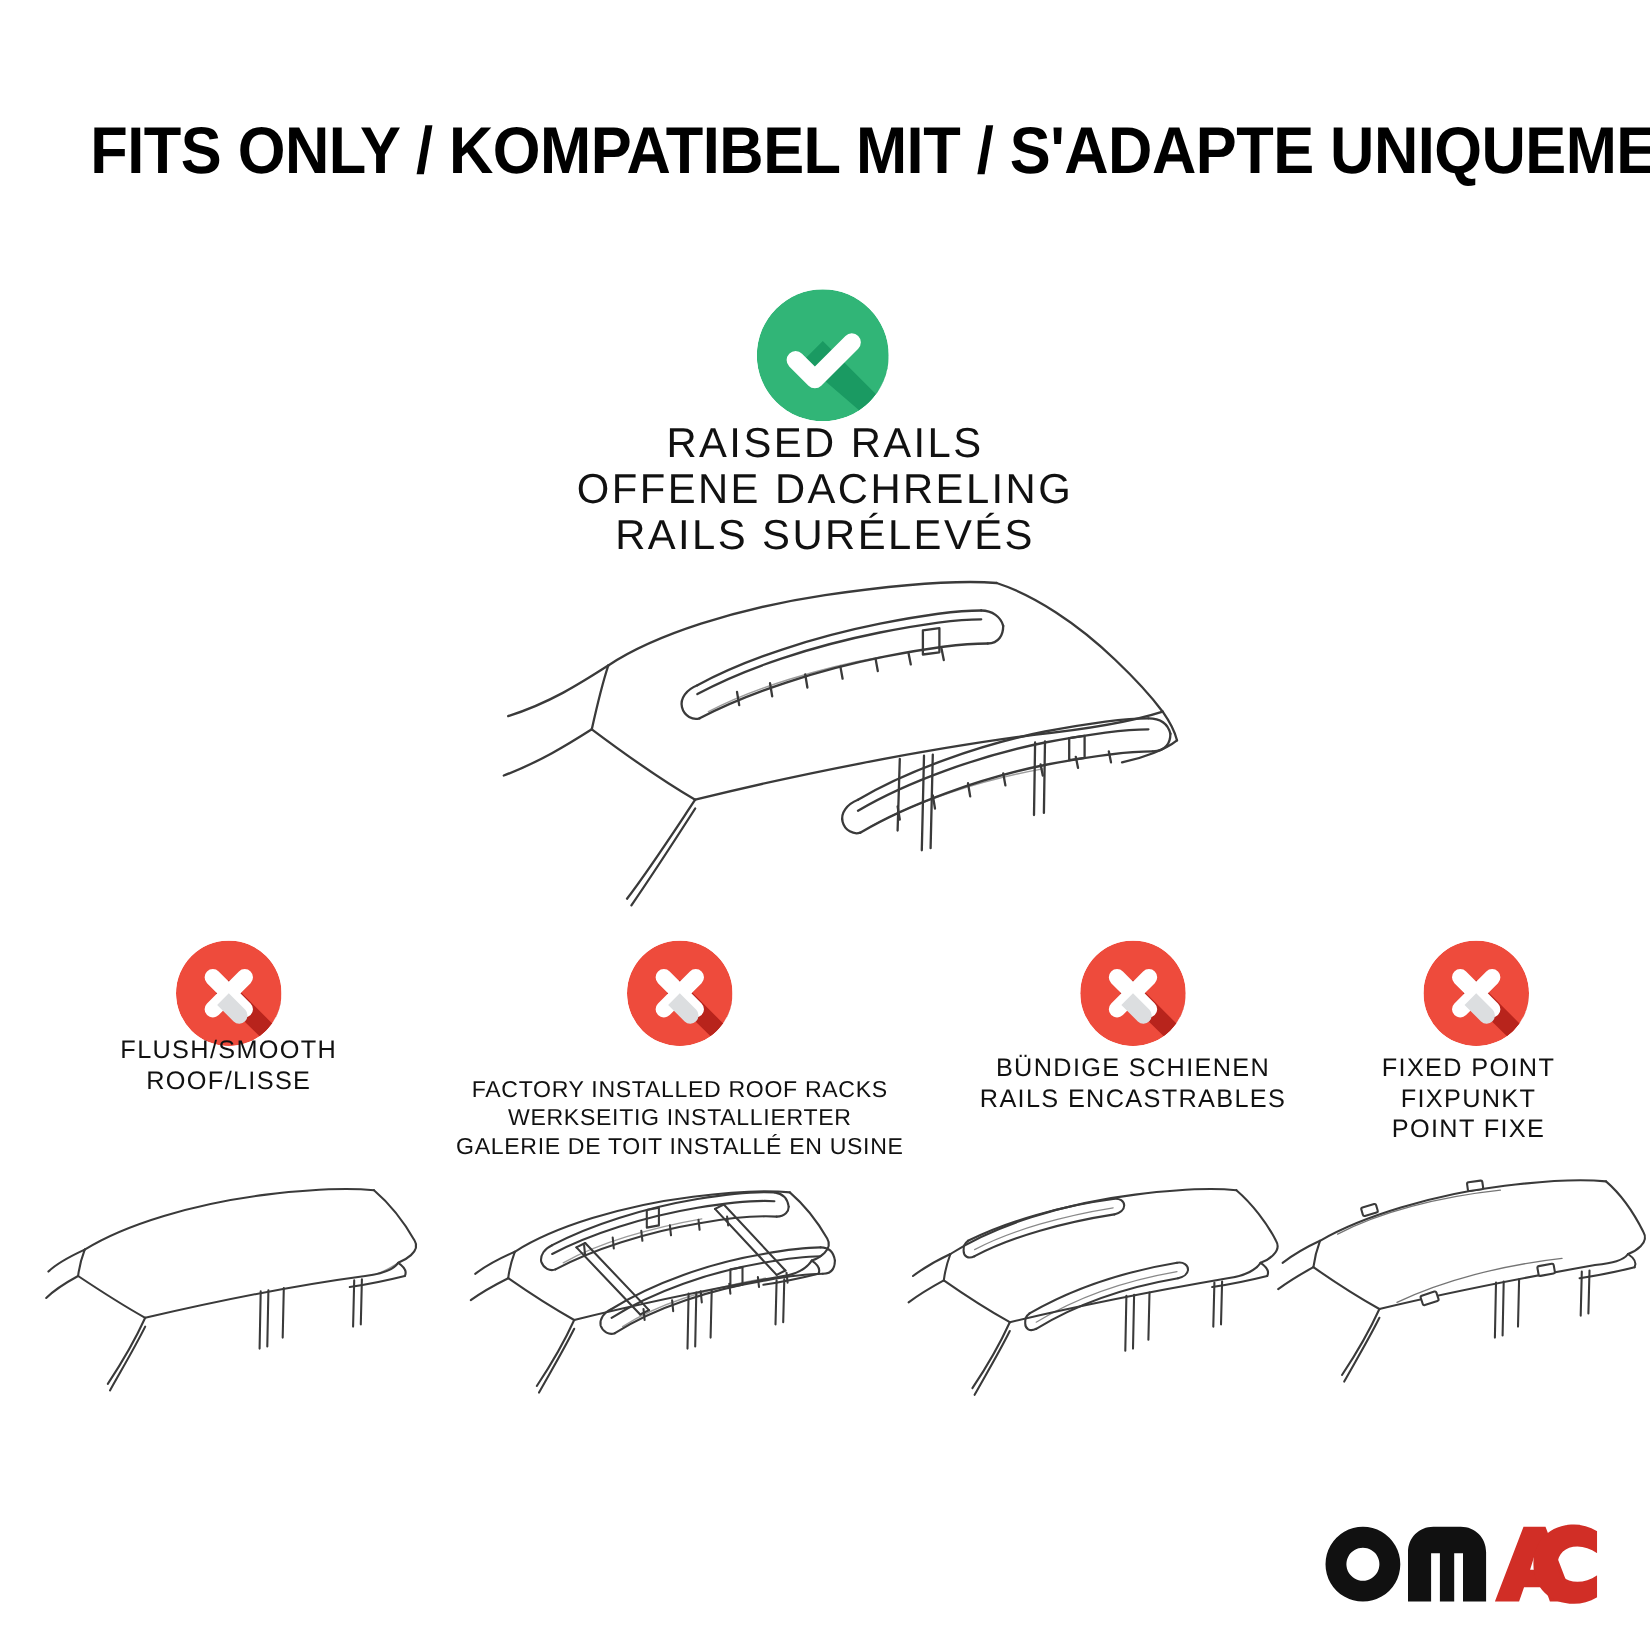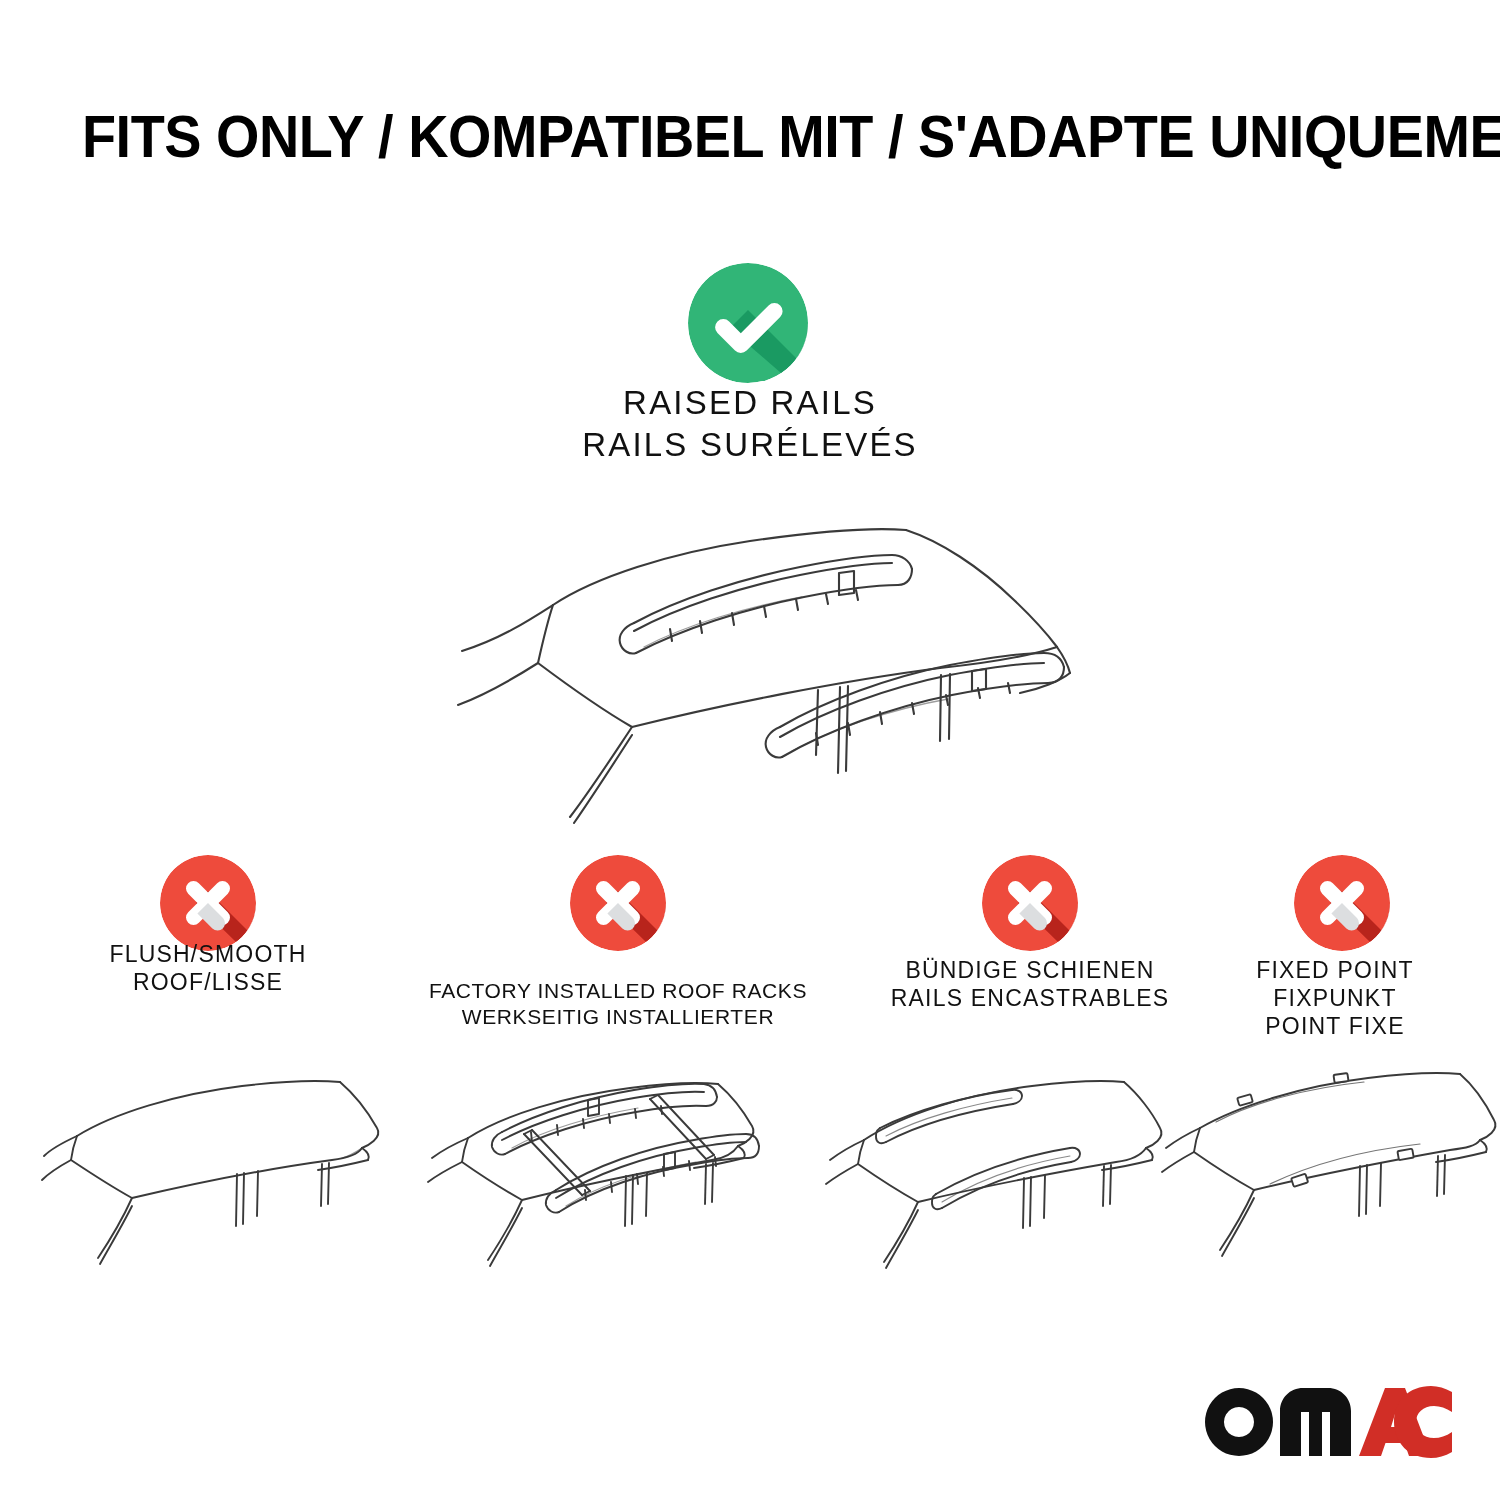--- a/index.html
+++ b/index.html
@@ -42,21 +42,21 @@
     text-align:center;
     font-family:"Liberation Sans", sans-serif;
     font-weight:400;
     color:#111111;
     letter-spacing:1.6px;
     white-space:nowrap;
   }
   .caption .ln{display:block;}
 
   .caption-main{
-    font-size:33px;
+    font-size:38px;
     line-height:42px;
     letter-spacing:2.2px;
   }
   .caption-sub{
     font-size:23px;
     line-height:28px;
     letter-spacing:1.2px;
   }
   .caption-sub.tight{
     font-size:21px;
@@ -91,20 +91,21 @@
 
       <path d="M45 62 L60 47 L120 107 L120 60 A60 60 0 0 1 93 110 L42 66 Z" fill="#1A9A62"></path>
       <path d="M52 72 L88 36 L101 49 L52 98 L52 72 Z" fill="#1A9A62" opacity="0.0"></path>
 
       <path d="M29.5 58.5 a8.2 8.2 0 0 1 11.6 0 L52.8 70.2 L80.6 42.4 a8.2 8.2 0 0 1 11.6 11.6 L58.6 87.6 a8.2 8.2 0 0 1 -11.6 0 L29.5 70.1 a8.2 8.2 0 0 1 0 -11.6 Z" fill="#FFFFFF"></path>
     </svg>
   </div>
 
   <div class="caption caption-main" style="left:250px;top:382px;width:1000px;">
     <span class="ln">RAISED RAILS</span>
+    <span class="ln">OFFENE DACHRELING</span>
     <span class="ln">RAILS SURÉLEVÉS</span>
   </div>
 
   <div class="roof" style="left:420px;top:505px;width:690px;height:330px;">
     <svg viewBox="0 0 690 330" xmlns="http://www.w3.org/2000/svg" fill="none" stroke="#3A3A3A" stroke-width="2.1" stroke-linecap="round" stroke-linejoin="round">
 
       <path d="M133 100 C175 72 250 48 330 36 C400 26 450 22 486 25"></path>
       <path d="M486 25 C520 36 560 62 594 95 C614 114 628 130 637 142"></path>
       <path d="M133 100 C127 118 122 140 118 158"></path>
       <path d="M118 158 C150 182 186 207 212 222"></path>
@@ -212,20 +213,21 @@
         <rect x="20" y="40.5" width="56" height="15" rx="7.5" transform="rotate(45 48 48)"></rect>
         <rect x="20" y="40.5" width="56" height="15" rx="7.5" transform="rotate(-45 48 48)"></rect>
       </g>
       <path d="M48 48 L63 63 a7.5 7.5 0 0 1 -10.6 10.6 L37.4 58.6 Z" fill="#DCDEE0"></path>
     </svg>
   </div>
 
   <div class="caption caption-sub tight" style="left:378px;top:978px;width:480px;">
     <span class="ln">FACTORY INSTALLED ROOF RACKS</span>
     <span class="ln">WERKSEITIG INSTALLIERTER</span>
+    <span class="ln">GALERIE DE TOIT INSTALLÉ EN USINE</span>
   </div>
 
   <div class="roof" style="left:406px;top:1062px;width:370px;height:240px;">
     <svg viewBox="0 0 370 240" xmlns="http://www.w3.org/2000/svg" fill="none" stroke="#3A3A3A" stroke-width="1.9" stroke-linecap="round" stroke-linejoin="round">
 
       <path d="M62 76 C98 53 160 34 224 26 C262 21 292 20 312 22"></path>
       <path d="M312 22 C326 34 338 50 346 64 C352 74 338 82 332 84"></path>
       <path d="M62 76 C59 84 57 92 56 100"></path>
       <path d="M56 100 C76 114 98 128 116 138"></path>
       <path d="M116 138 C172 124 250 108 306 98 C320 96 328 90 332 84"></path>

